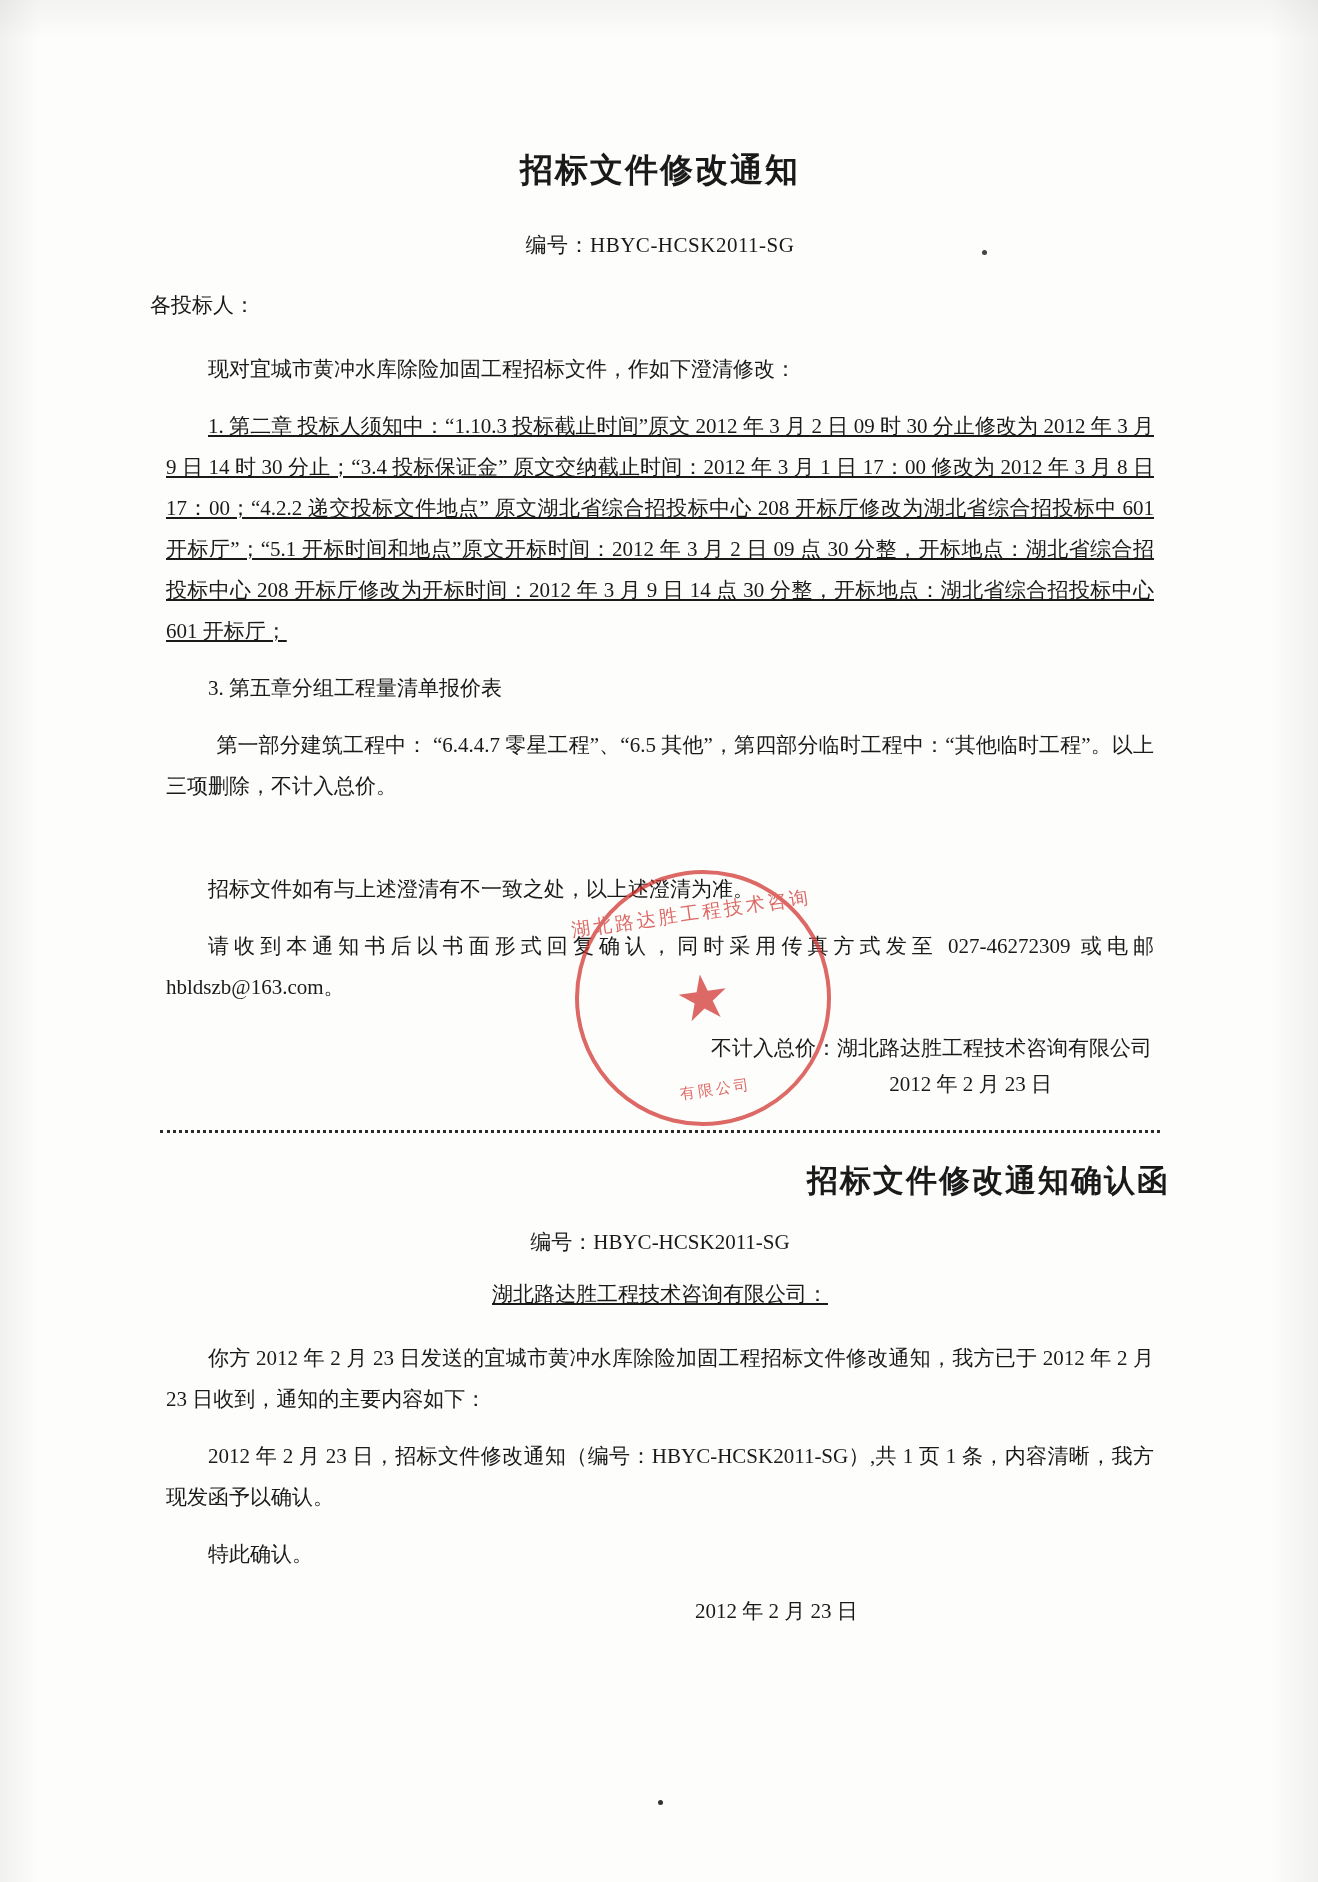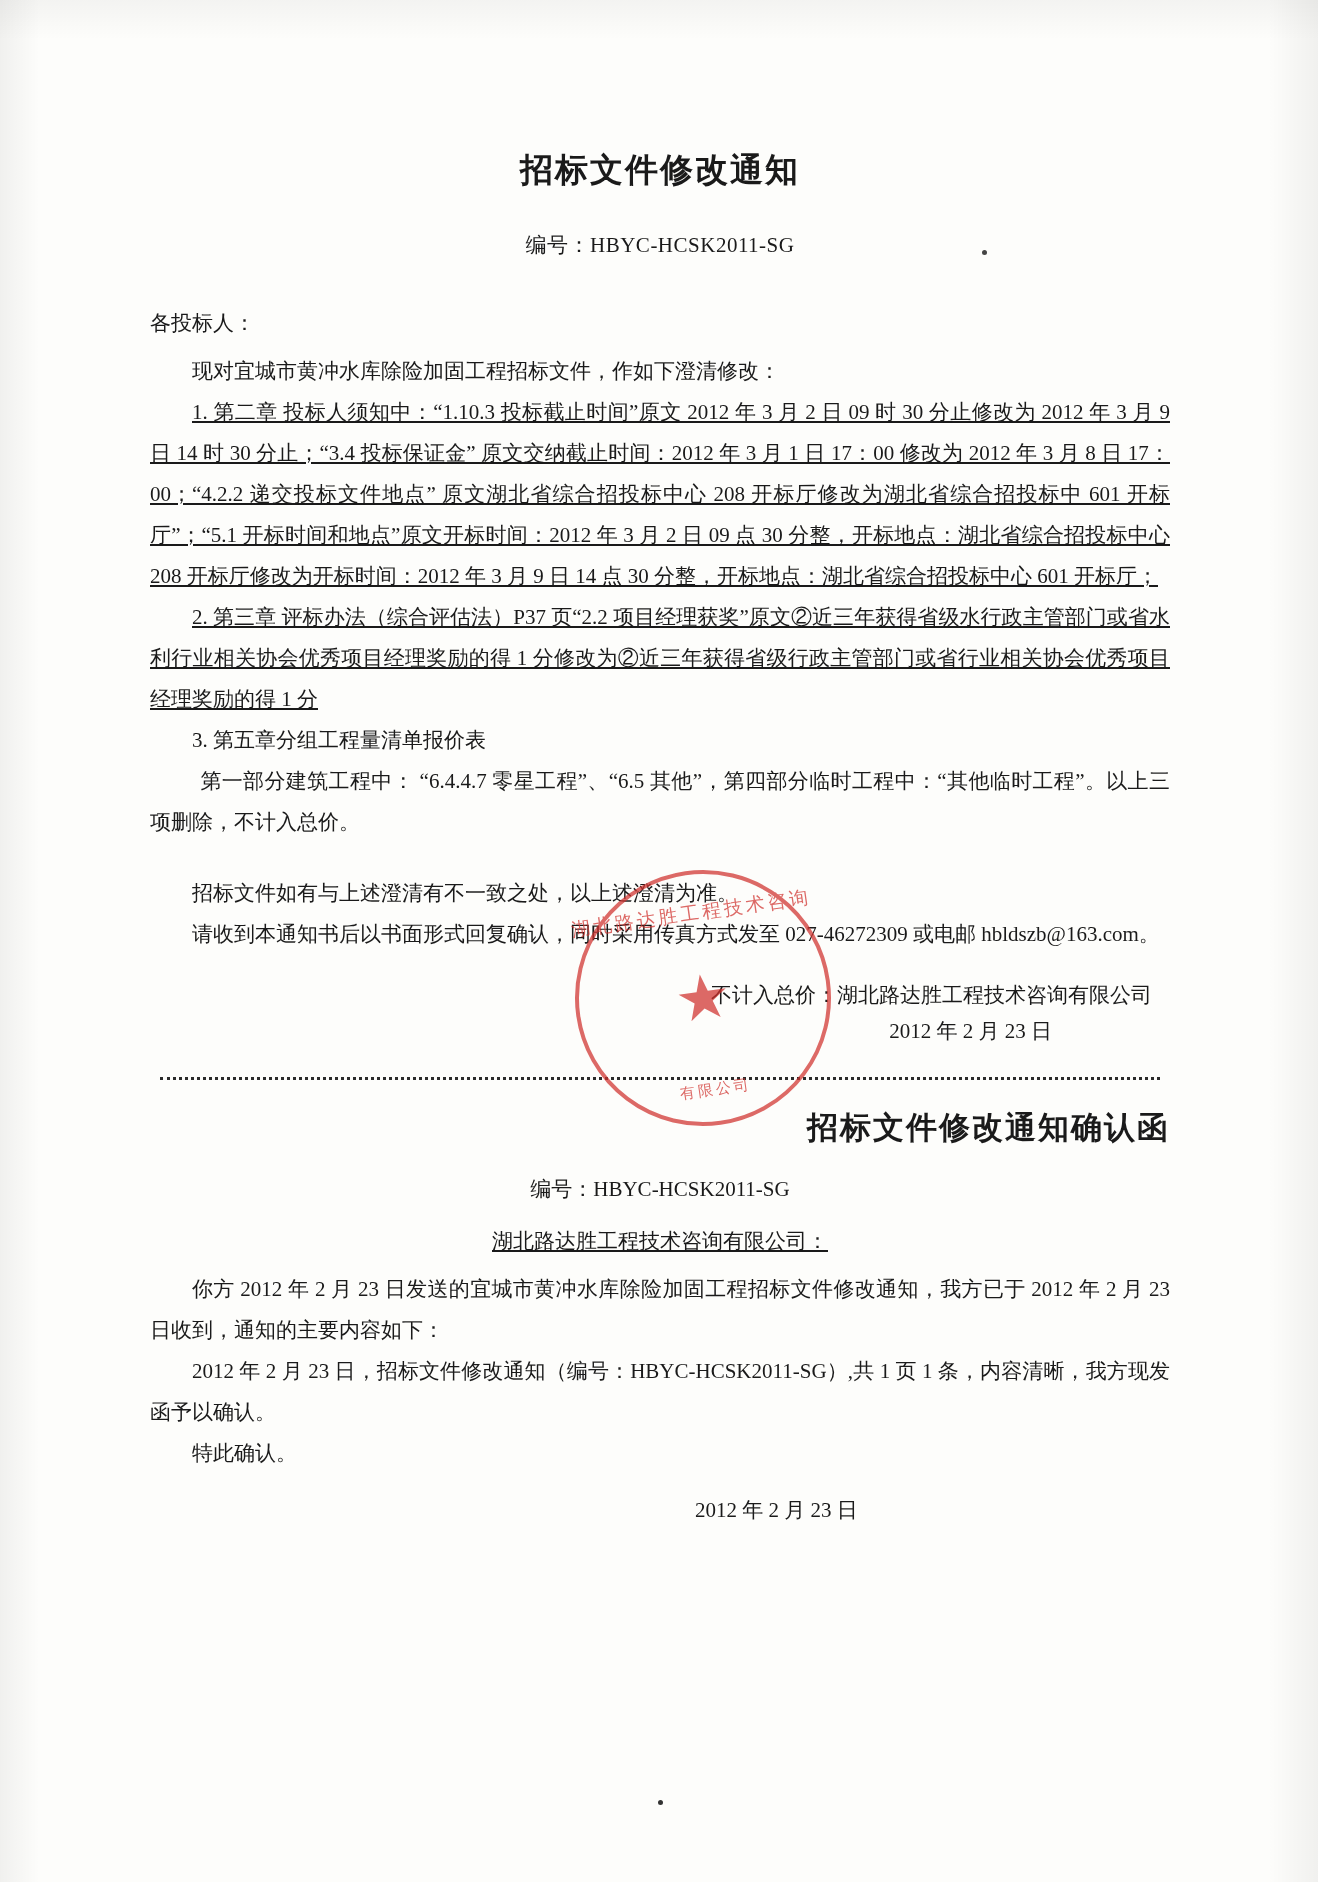--- a/index.html
+++ b/index.html
@@ -47,26 +47,26 @@
     font-family: "DejaVu Sans", sans-serif;
   }
   .doc-number {
     text-align: center;
     font-size: 21px;
     margin-top: 38px;
     letter-spacing: 0.5px;
   }
   .salutation {
     font-size: 21px;
-    margin-top: 50px;
+    margin-top: 32px;
   }
   p.para {
     font-size: 21px;
     line-height: 41px;
-    margin: 0;
+    margin: 16px;
     text-indent: 2em;
     text-align: justify;
   }
   p.para.tight {
     text-indent: 2.4em;
   }
   .u { text-decoration: underline; }
   .spacer-sm { height: 14px; }
   .spacer-md { height: 30px; }
 
@@ -212,21 +212,20 @@
 
   <div class="content">
 
     <div class="doc-title">招标文件修改通知</div>
     <div class="doc-number">编号：HBYC-HCSK2011-SG</div>
     <div class="salutation">各投标人：</div>
 
     <div class="spacer-sm"></div>
     <p class="para">现对宜城市黄冲水库除险加固工程招标文件，作如下澄清修改：</p>
     <p class="para u">1. 第二章 投标人须知中：“1.10.3 投标截止时间”原文 2012 年 3 月 2 日 09 时 30 分止修改为 2012 年 3 月 9 日 14 时 30 分止；“3.4 投标保证金” 原文交纳截止时间：2012 年 3 月 1 日 17：00 修改为 2012 年 3 月 8 日 17：00；“4.2.2 递交投标文件地点” 原文湖北省综合招投标中心 208 开标厅修改为湖北省综合招投标中 601 开标厅”；“5.1 开标时间和地点”原文开标时间：2012 年 3 月 2 日 09 点 30 分整，开标地点：湖北省综合招投标中心 208 开标厅修改为开标时间：2012 年 3 月 9 日 14 点 30 分整，开标地点：湖北省综合招投标中心 601 开标厅；</p>
-    <p class="para u">2. 第三章 评标办法（综合评估法）P37 页“2.2 项目经理获奖”原文②近三年获得省级水行政主管部门或省水利行业相关协会优秀项目经理奖励的得 1 分修改为②近三年获得省级行政主管部门或省行业相关协会优秀项目经理奖励的得 1 分</p>
     <p class="para">3. 第五章分组工程量清单报价表</p>
     <p class="para tight">第一部分建筑工程中： “6.4.4.7 零星工程”、“6.5 其他”，第四部分临时工程中：“其他临时工程”。以上三项删除，不计入总价。</p>
 
     <div class="spacer-md"></div>
     <p class="para">招标文件如有与上述澄清有不一致之处，以上述澄清为准。</p>
     <p class="para">请收到本通知书后以书面形式回复确认，同时采用传真方式发至 027-46272309 或电邮 hbldszb@163.com。</p>
 
     <div class="sign-block">不计入总价：湖北路达胜工程技术咨询有限公司</div>
     <div class="sign-date">2012 年 2 月 23 日</div>
 

